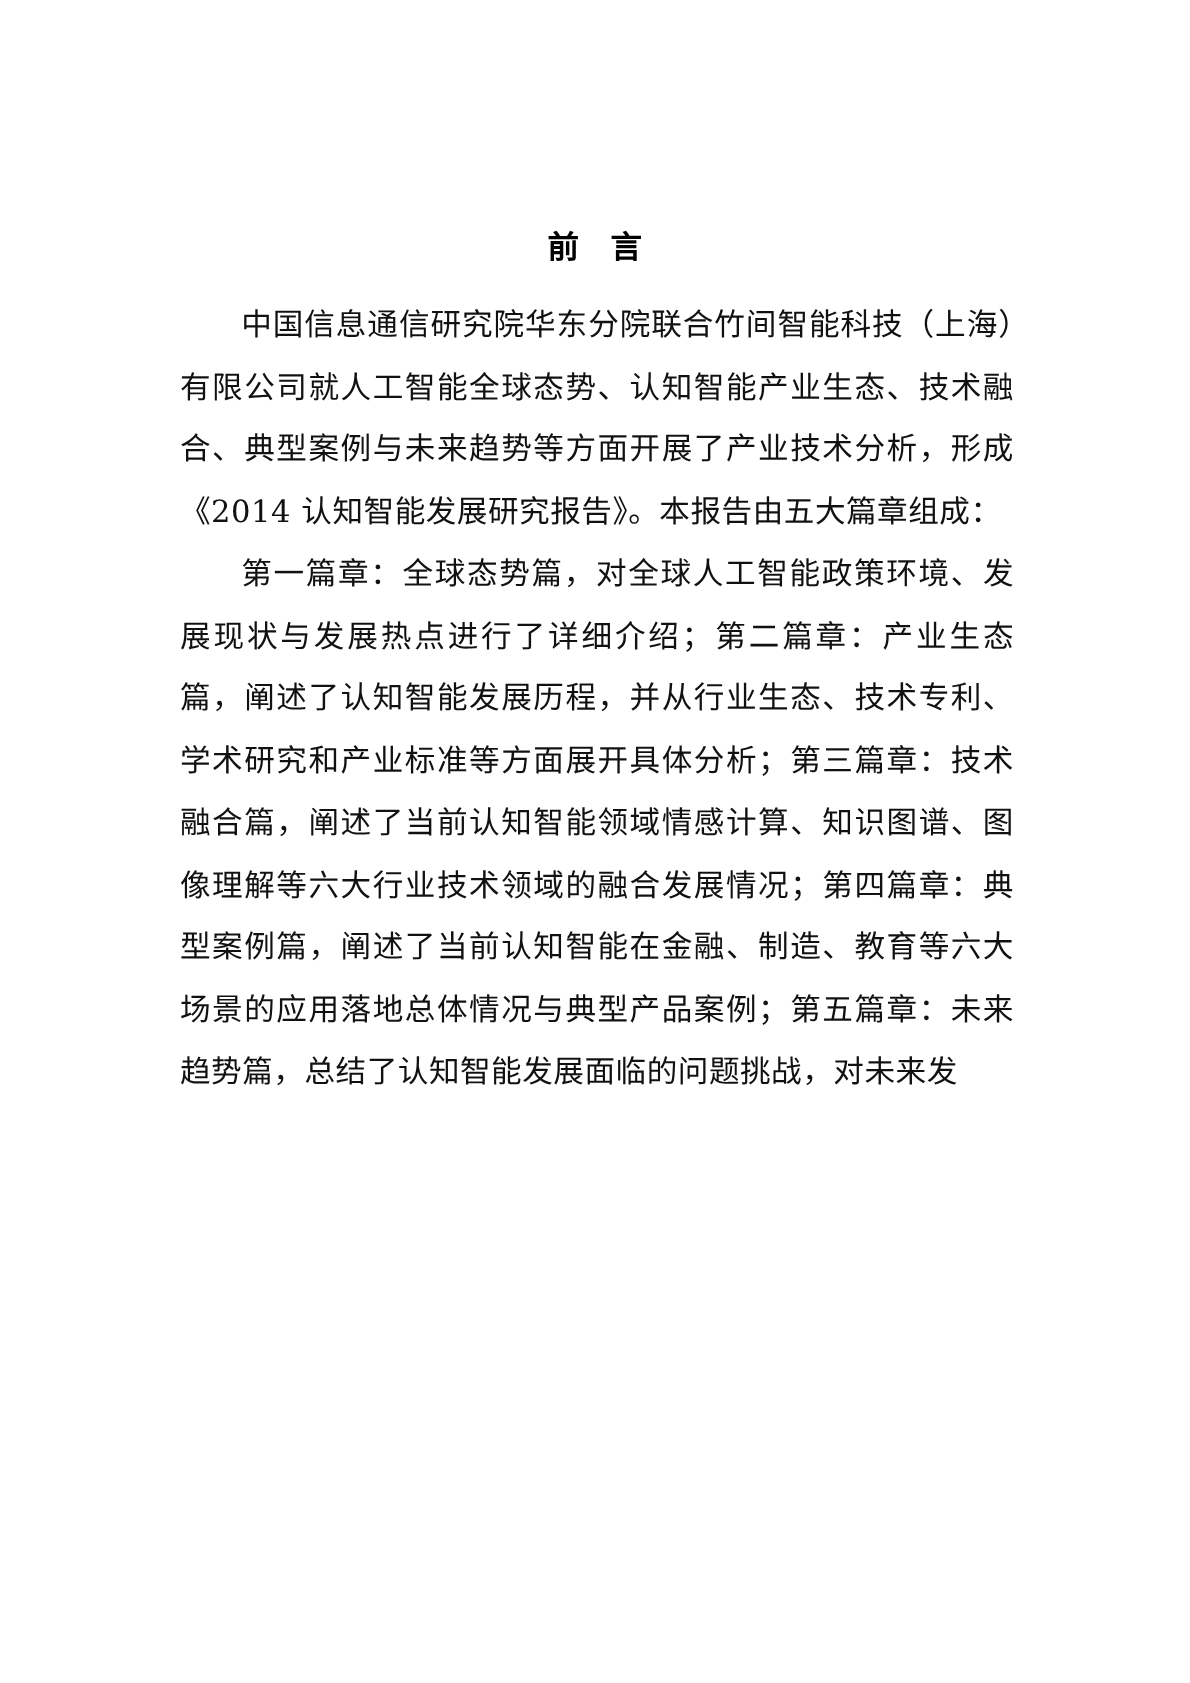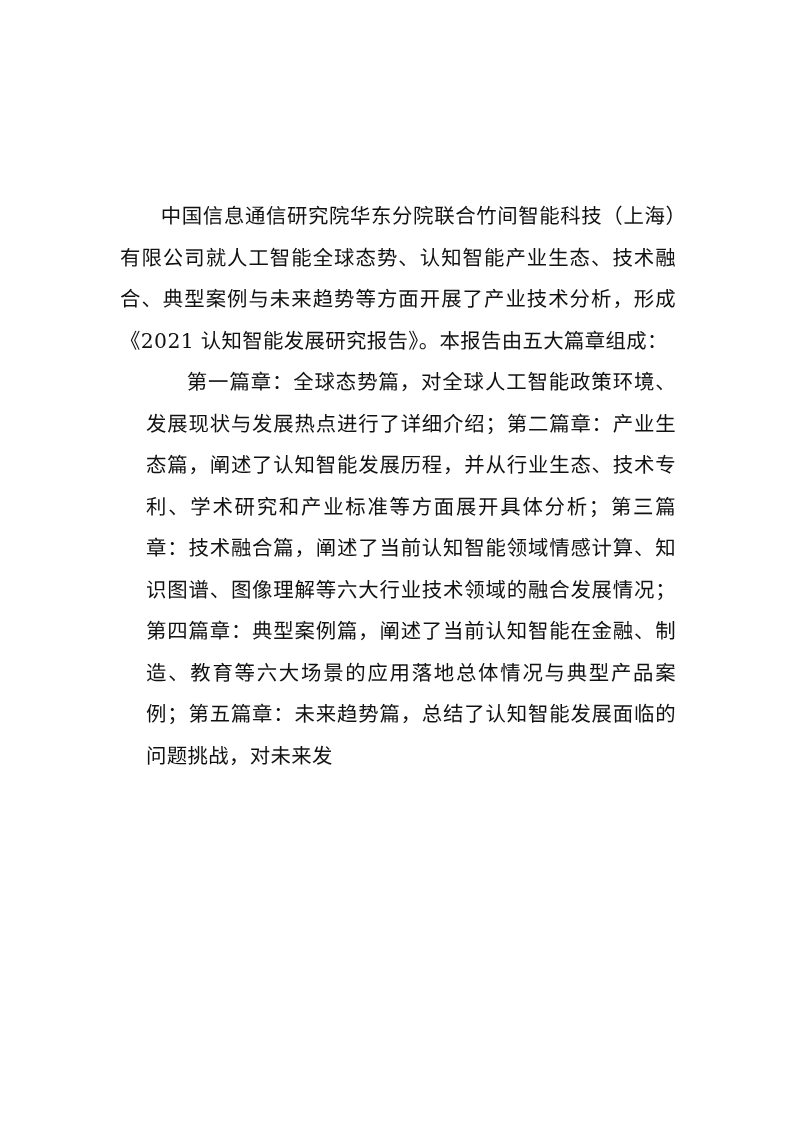--- a/index.html
+++ b/index.html
@@ -66,31 +66,31 @@
     hyphens: none;
   }
 
   .para + .para {
     margin-top: 0;
   }
 
   
   .para-clip {
     overflow: hidden;
-    margin-left: 26px;
   }
 </style>
 </head>
 <body>
 
 <div class="page">
 
+  <div class="doc-title">前　言</div>
 
   <div class="body-block">
 
 
-    <p class="para">中国信息通信研究院华东分院联合竹间智能科技（上海）有限公司就人工智能全球态势、认知智能产业生态、技术融合、典型案例与未来趋势等方面开展了产业技术分析，形成《2021 认知智能发展研究报告》。本报告由五大篇章组成：</p>
+    <p class="para">中国信息通信研究院华东分院联合竹间智能科技（上海）有限公司就人工智能全球态势、认知智能产业生态、技术融合、典型案例与未来趋势等方面开展了产业技术分析，形成《2014 认知智能发展研究报告》。本报告由五大篇章组成：</p>
 
     <p class="para para-clip">第一篇章：全球态势篇，对全球人工智能政策环境、发展现状与发展热点进行了详细介绍；第二篇章：产业生态篇，阐述了认知智能发展历程，并从行业生态、技术专利、学术研究和产业标准等方面展开具体分析；第三篇章：技术融合篇，阐述了当前认知智能领域情感计算、知识图谱、图像理解等六大行业技术领域的融合发展情况；第四篇章：典型案例篇，阐述了当前认知智能在金融、制造、教育等六大场景的应用落地总体情况与典型产品案例；第五篇章：未来趋势篇，总结了认知智能发展面临的问题挑战，对未来发</p>
 
   </div>
 
 </div>
 
 </body></html>

